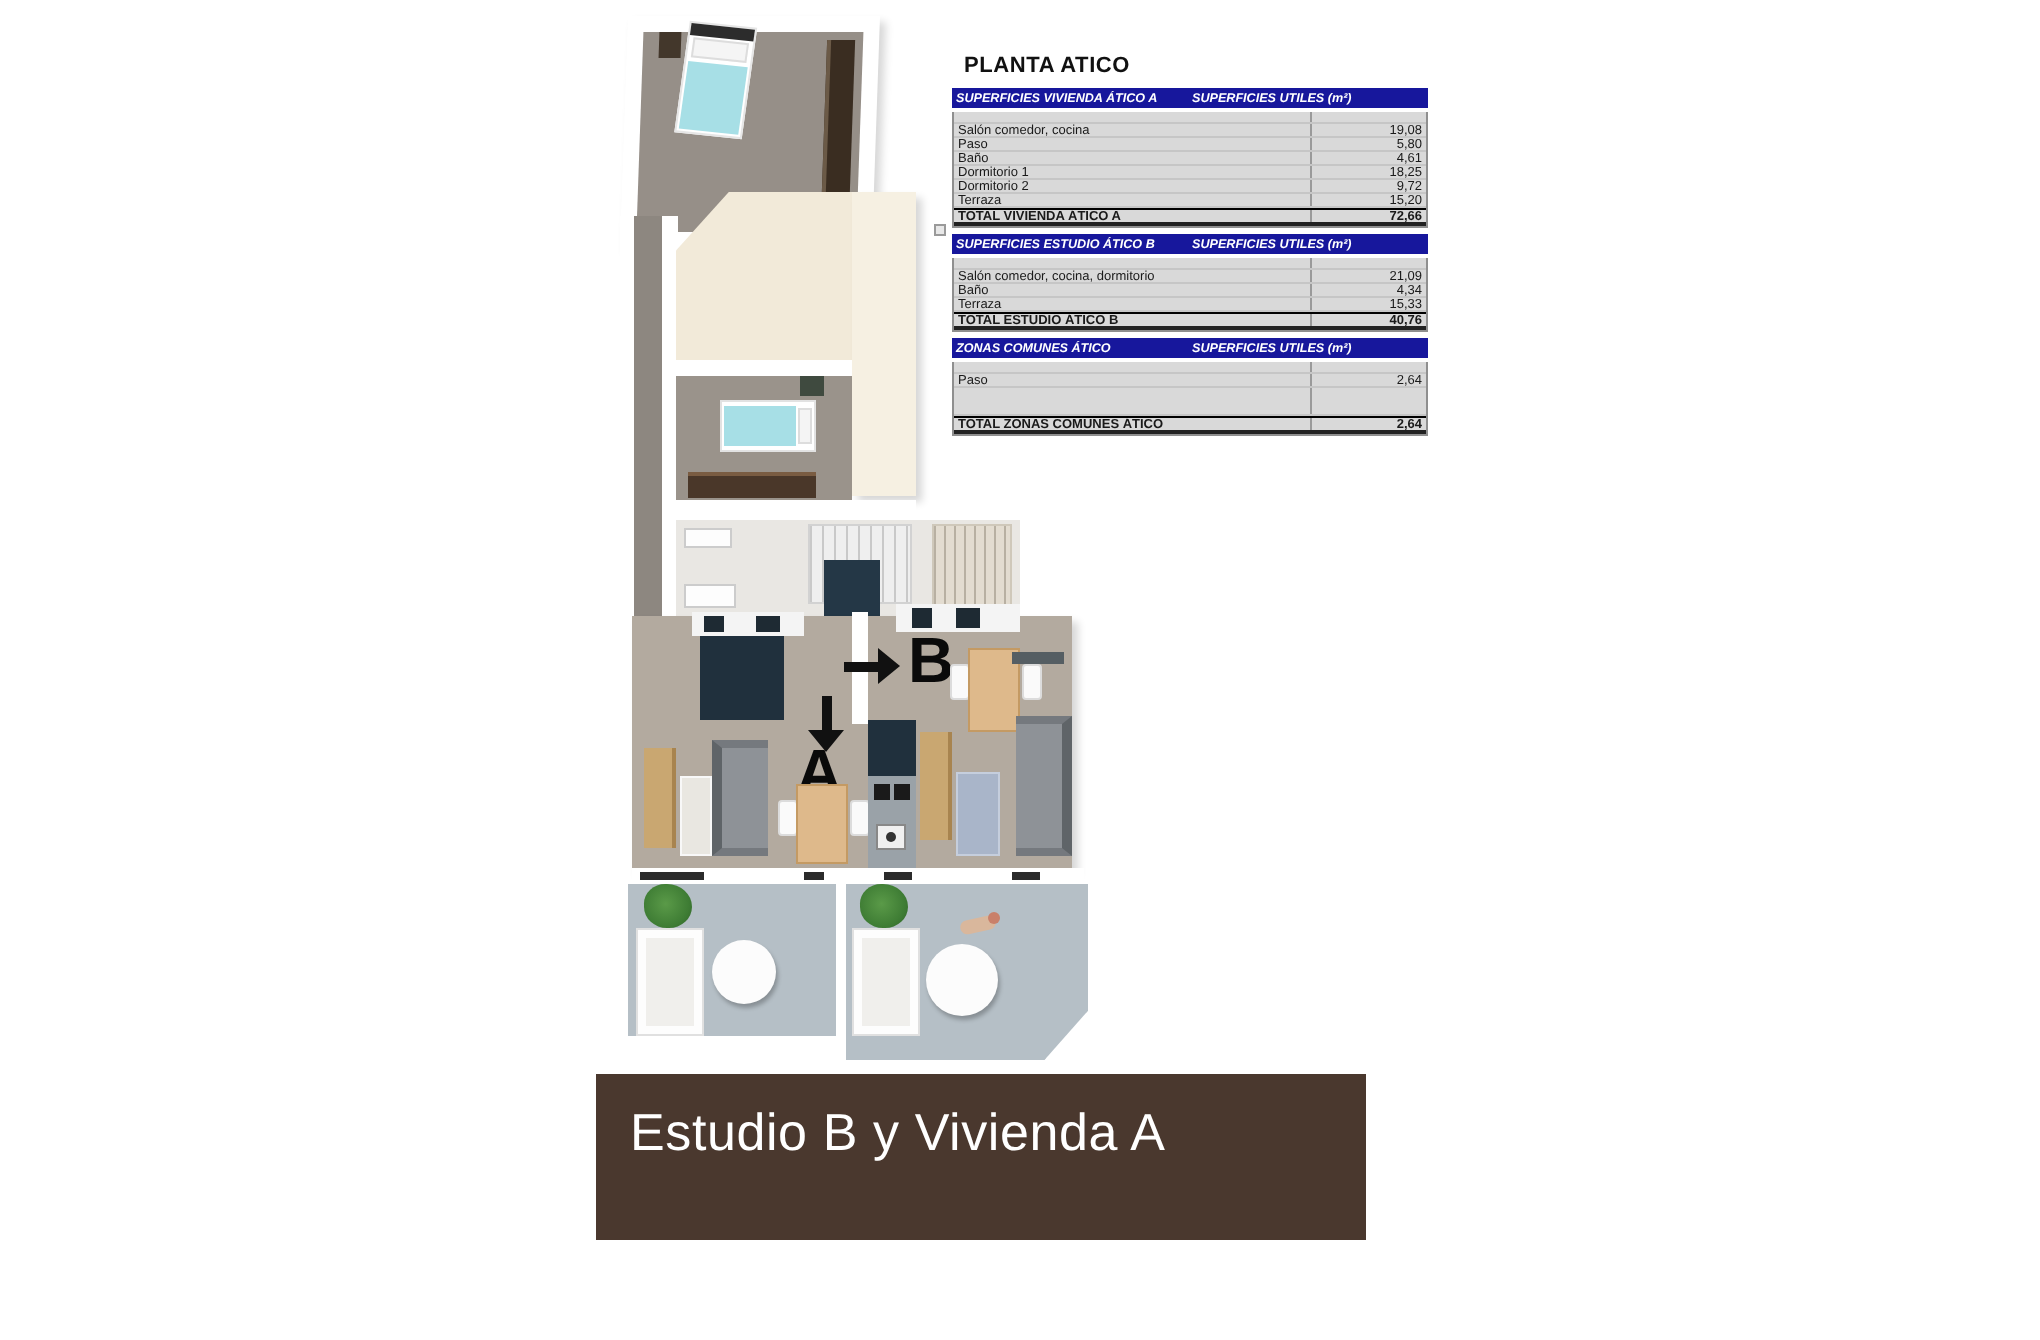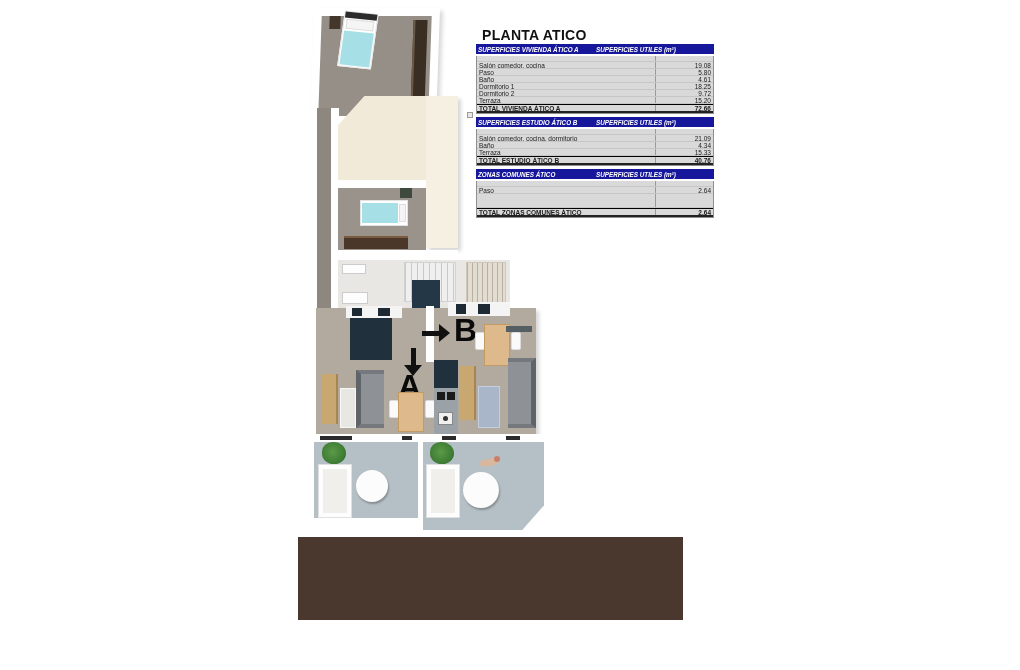--- a/index.html
+++ b/index.html
@@ -1,20 +1,20 @@
 <!DOCTYPE html>
 <html><head>
 <meta charset="utf-8">
 <style>
   * { margin:0; padding:0; box-sizing:border-box; }
   html,body { width:1020px; height:670px; background:#ffffff; overflow:hidden;
               font-family:"Liberation Sans", sans-serif; }
 
   
-  .section-title { position:absolute; left:482px; top:27px; font-size:14px; font-weight:bold;
+  .section-title { position:absolute; left:482px; top:27px; font-size:11px; font-weight:bold;
                    color:#111; letter-spacing:.3px; }
   .xtable { position:absolute; width:238px; }
   .xhead { height:10px; background:#17179c; color:#fff; display:flex; align-items:center;
            font-size:6.3px; font-style:italic; font-weight:bold; overflow:hidden; }
   .xhead .hl { flex:1 1 auto; padding-left:2px; white-space:nowrap; }
   .xhead .hr { width:118px; white-space:nowrap; }
   .xgap { height:2px; background:#fff; }
   .xbody { border:1px solid #8f8f8f; border-top:none; background:#d9d9d9; }
   .xrow { height:7px; display:flex; align-items:center; font-size:6.5px; color:#1a1a1a;
           border-bottom:1px solid #c6c6c6; overflow:hidden; }
@@ -270,13 +270,14 @@
         <span class="xv"></span>
       </div>
     <div class="xrow xtotal">
         <span class="xl">TOTAL ZONAS COMUNES ÁTICO</span>
         <span class="xv">2,64</span>
       </div>
   </div>
 </div>
 
 <div id="banner">
+  <div class="bl">Estudio B y Vivienda A</div>
 </div>
 
 </body></html>

